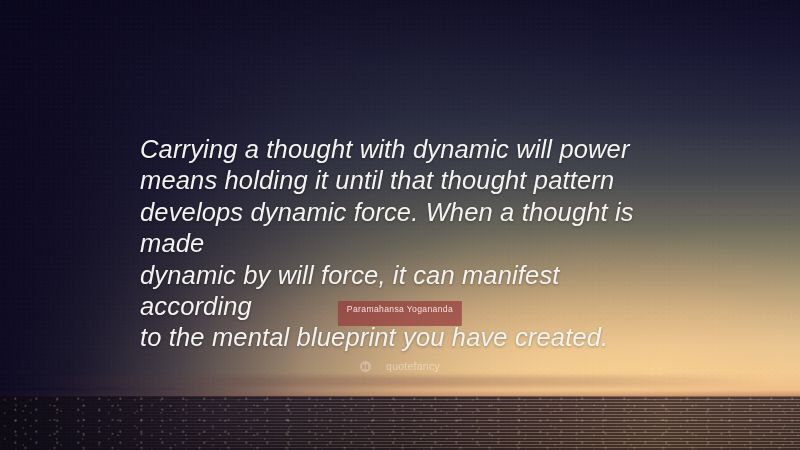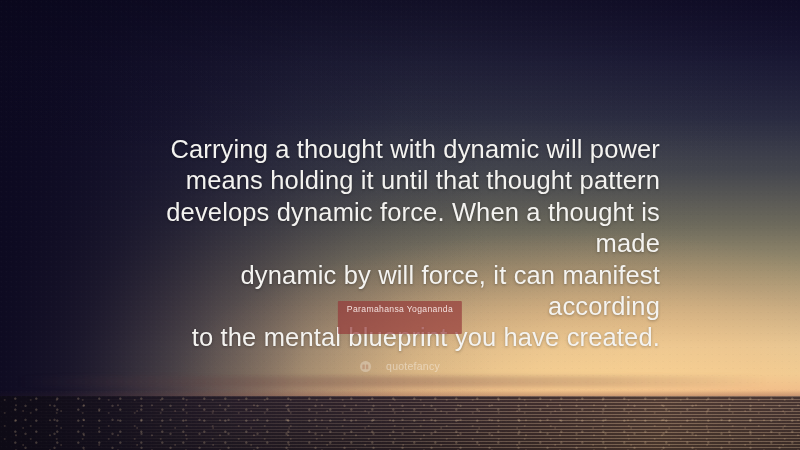--- a/index.html
+++ b/index.html
@@ -179,40 +179,41 @@
     flex-direction: column;
     align-items: center;
     pointer-events: none;
   }
   #quote-text {
     position: absolute;
     top: 134px;
     left: 50%;
     transform: translateX(-50%);
     width: 520px;
-    text-align: right;
+    text-align: left;
     color: #f4f3f0;
     font-size: 25.5px;
     line-height: 31.4px;
     font-weight: 300;
     letter-spacing: 0.15px;
     text-shadow: 0 1px 3px rgba(0,0,0,0.30);
     white-space: pre-line;
+    font-style: italic;
   }
   #author-badge {
     position: absolute;
     top: 301px;
     left: 50%;
     transform: translateX(-50%);
     background: rgba(150,58,58,0.70);
     color: #f3dedc;
     font-size: 8.6px;
     letter-spacing: 0.35px;
     line-height: 1;
-    padding: 4px 9px 20px 9px;
+    padding: 4px 9px 12px 9px;
     border-radius: 1px;
     white-space: nowrap;
     pointer-events: auto;
   }
 
   
   #watermark {
     position: absolute;
     top: 361px;
     left: 50%;

